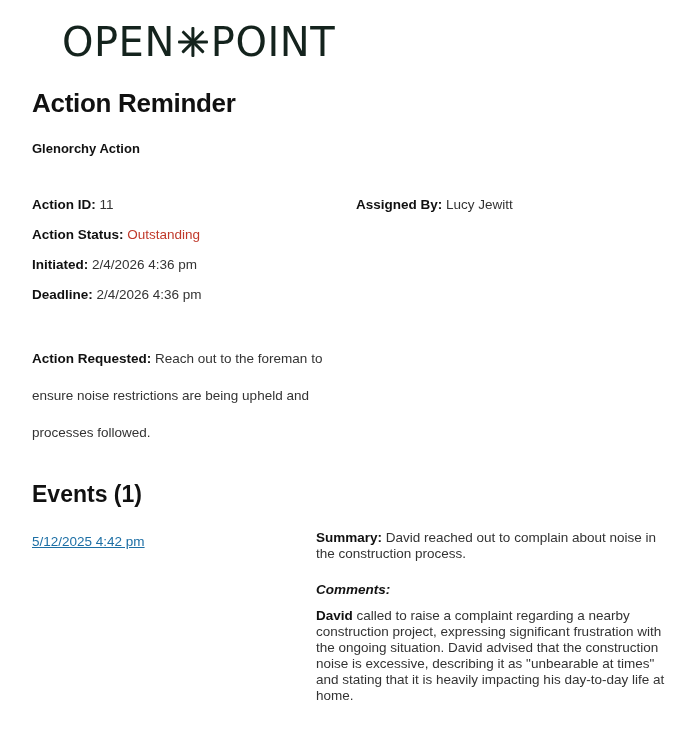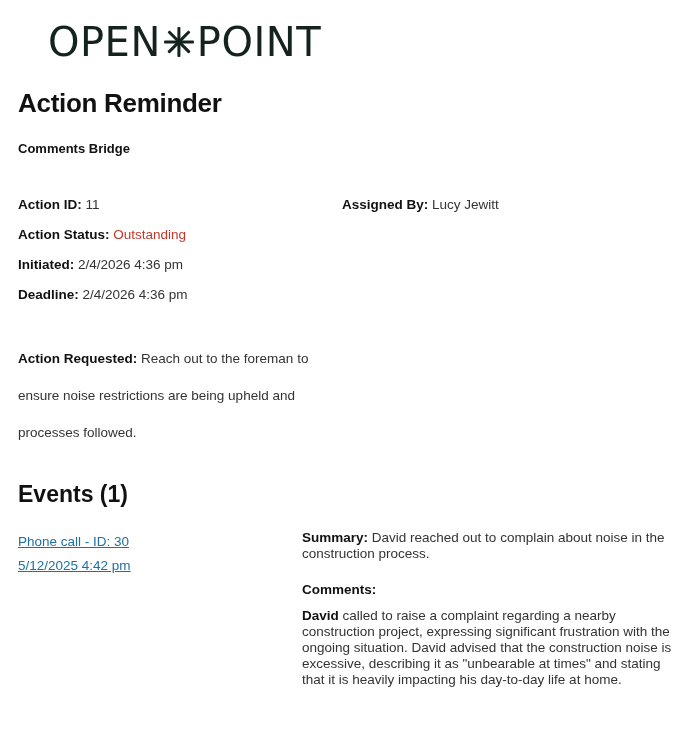--- a/index.html
+++ b/index.html
@@ -12,21 +12,21 @@
     height: 743px;
     font-family: "Liberation Sans", sans-serif;
     color: #1a1a1a;
     overflow: hidden;
   }
   .page {
     position: relative;
     width: 697px;
     height: 586px;
     box-sizing: border-box;
-    padding: 0 18px;
+    padding: 0 32px;
   }
 
   
   .logo-wrap {
     padding-top: 22px;
     padding-left: 30px;
     height: 62px;
     box-sizing: border-box;
   }
   .logo {
@@ -147,20 +147,21 @@
   .event-right .blk:last-child { margin-bottom: 0; }
   .event-right .label {
     font-weight: bold;
     color: #111111;
   }
   .comments-heading {
     font-weight: bold;
     color: #111111;
     font-size: 13.5px;
     margin-bottom: 10px;
+    font-style: italic;
   }
   .comment-body { color: #333333; }
   .comment-body .who { font-weight: bold; color: #111111; }
 </style>
 </head>
 <body>
 
 <div class="page">
 
   <div class="logo-wrap">
@@ -170,21 +171,21 @@
         <span></span>
           <span></span>
           <span></span>
           <span></span>
       </span>
       <span class="word">POINT</span>
     </div>
   </div>
 
   <h1 class="doc-title">Action Reminder</h1>
-  <div class="subtitle">Comments Bridge</div>
+  <div class="subtitle">Glenorchy Action</div>
 
   <div class="meta">
     <div class="meta-col left">
       <div class="meta-row">
         <span class="label">Action ID:</span>
         <span class="value">11</span>
       </div>
       <div class="meta-row">
         <span class="label">Action Status:</span>
         <span class="value status-outstanding">Outstanding</span>
@@ -209,21 +210,20 @@
   <div class="requested">
     <span class="label">Action Requested:</span>
     <span class="value">Reach out to the foreman to ensure noise restrictions are being upheld and processes followed.</span>
   </div>
 
   <h2 class="events-title">Events (1)</h2>
 
   <div class="events-list">
     <div class="event">
       <div class="event-left">
-        <span class="event-link">Phone call - ID: 30</span>
         <span class="event-link">5/12/2025 4:42 pm</span>
       </div>
       <div class="event-right">
         <div class="blk">
           <span class="label">Summary:</span>
           <span>David reached out to complain about noise in the construction process.</span>
         </div>
         <div class="blk">
           <div class="comments-heading">Comments:</div>
           <div class="comment-body">

